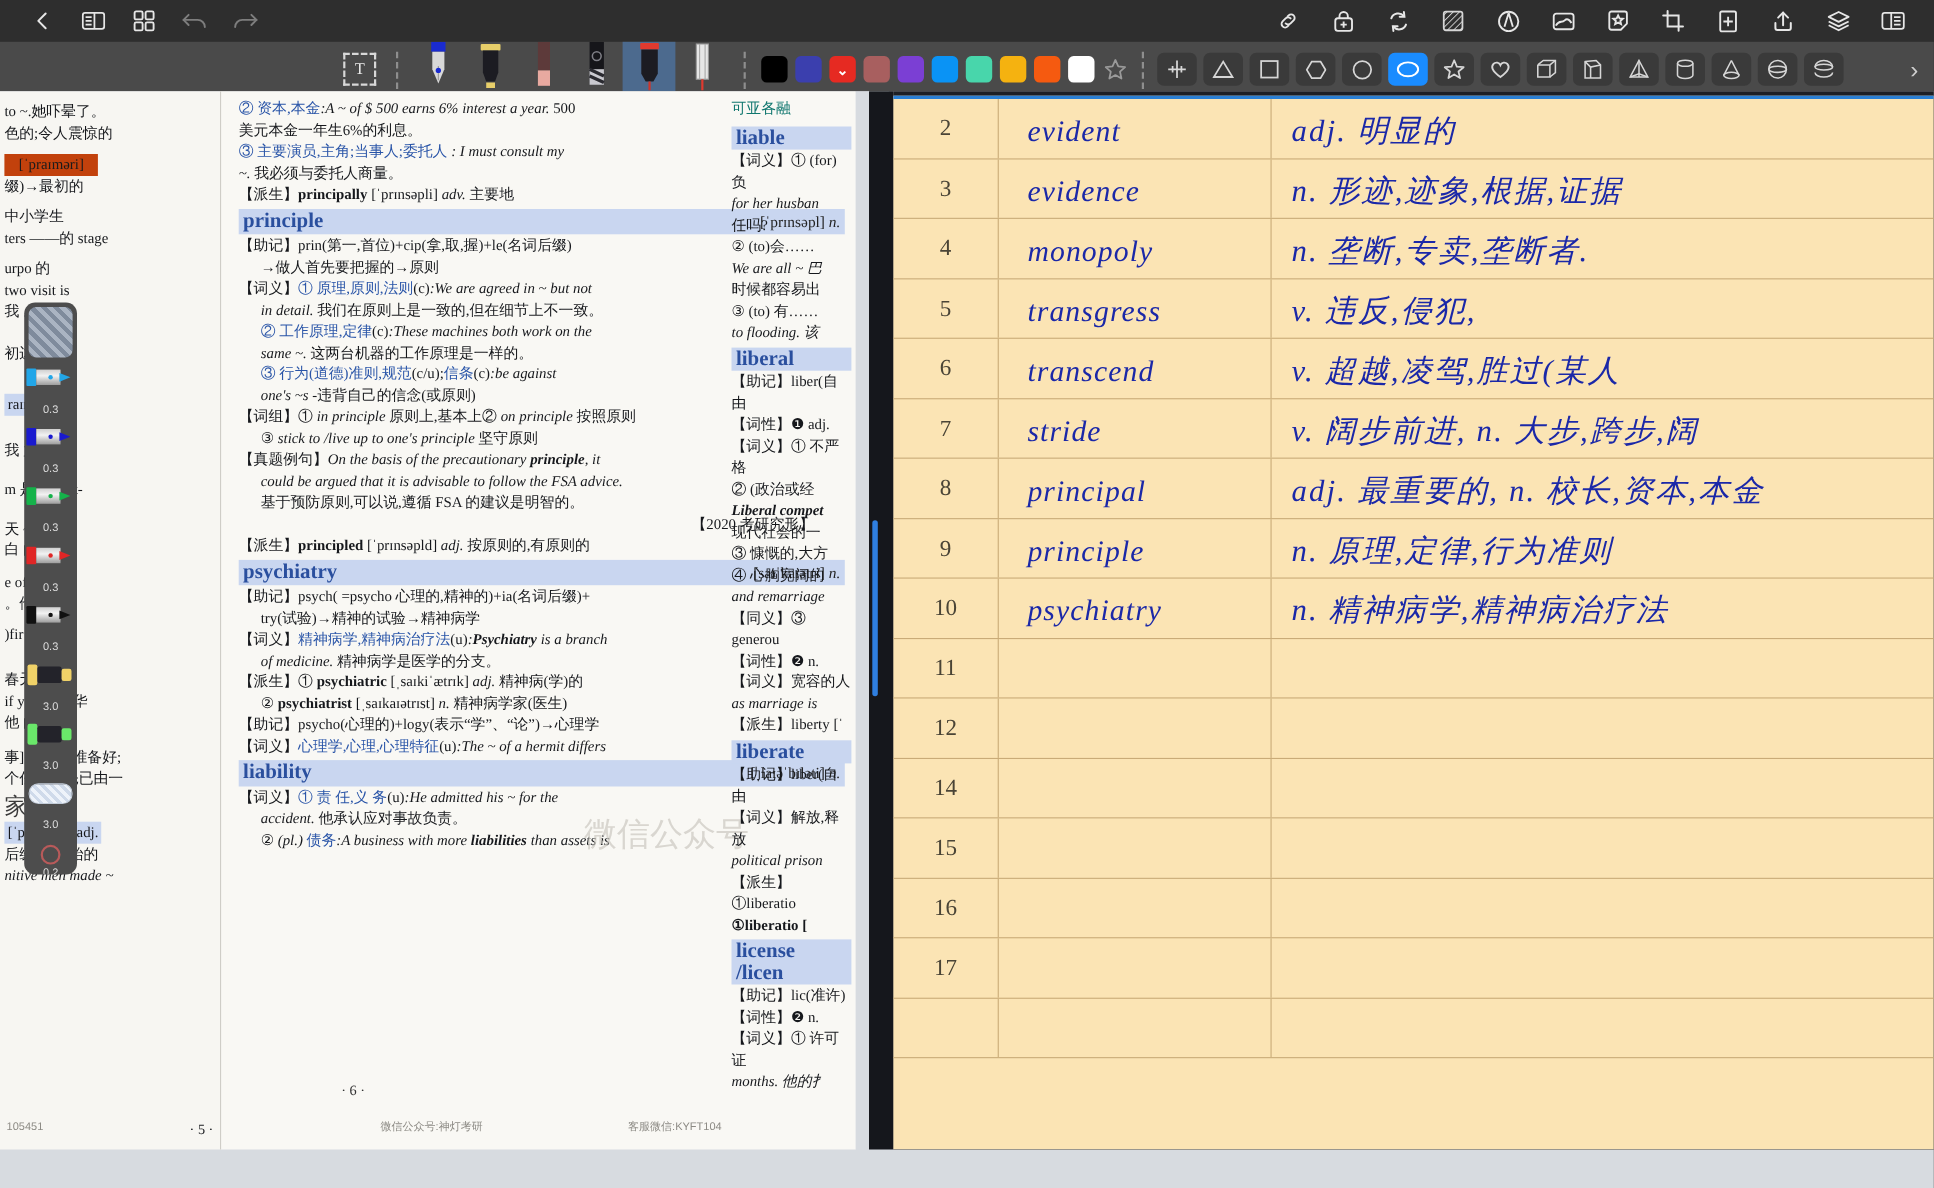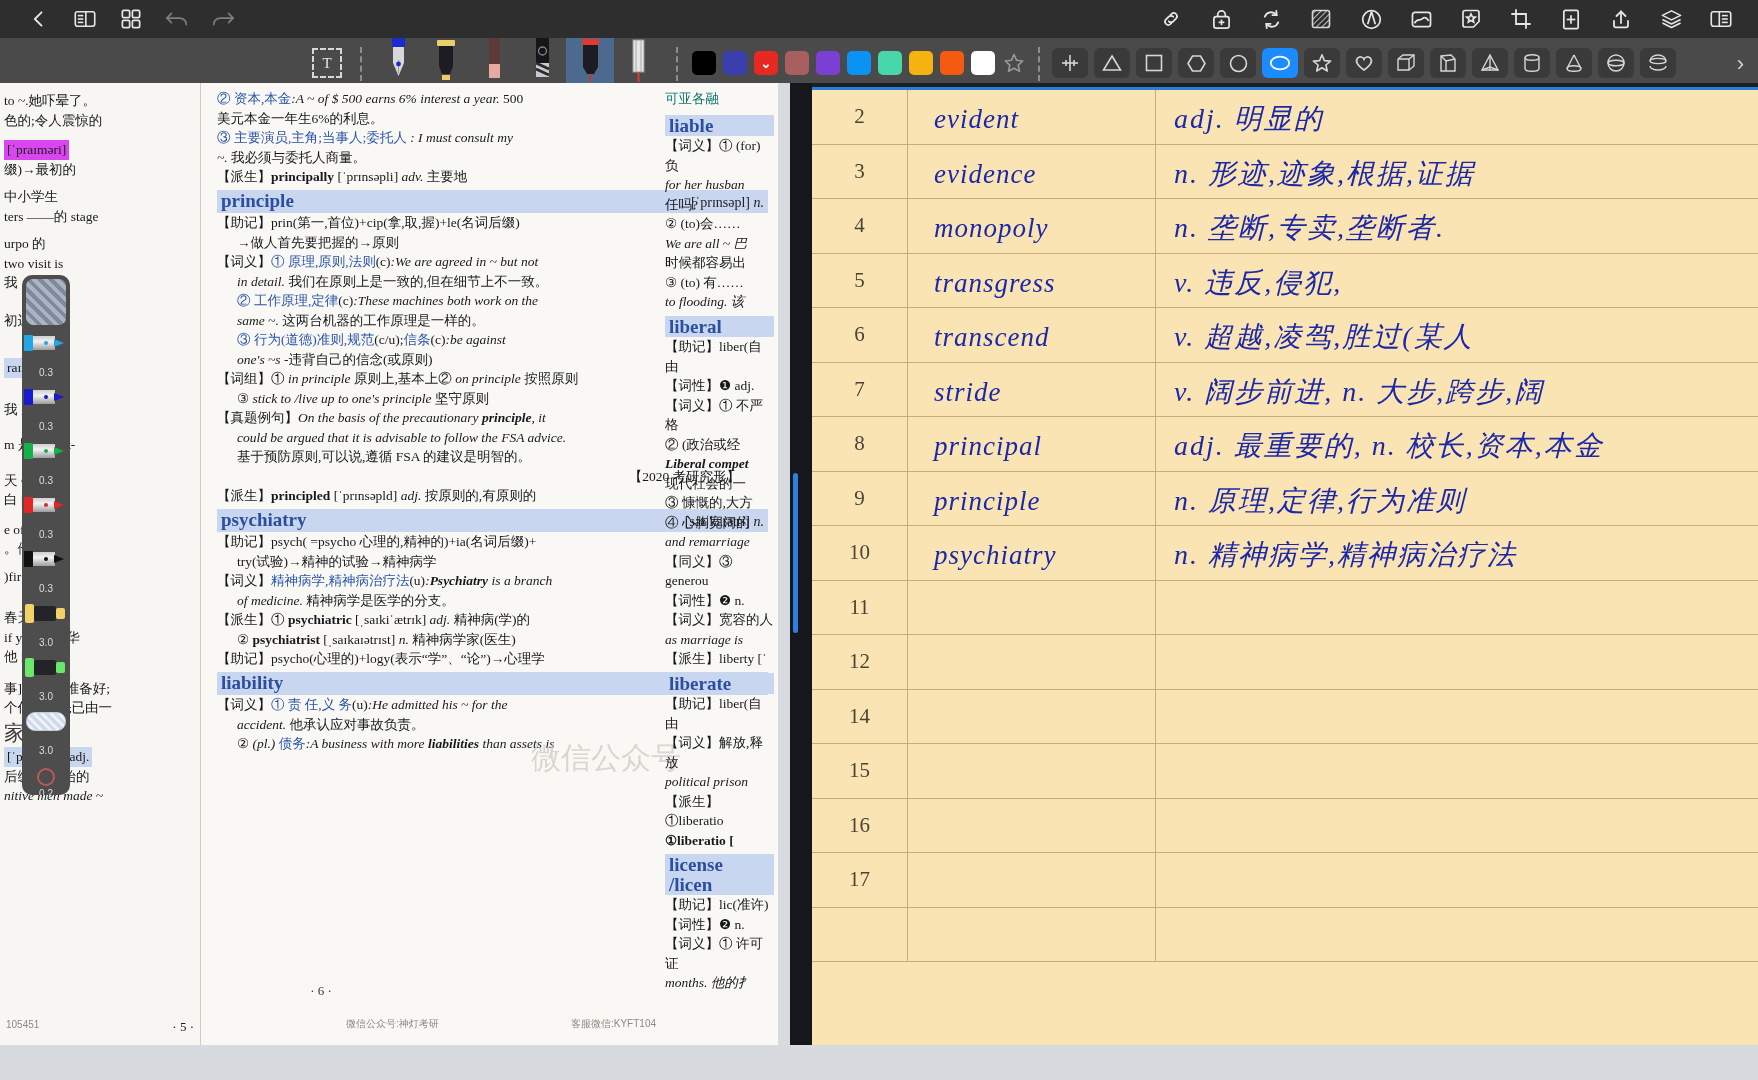--- a/index.html
+++ b/index.html
@@ -422,21 +422,21 @@
     <div style="color:#d0d0d0; font-size:22px; margin:0 14px 6px 0;">›</div>
   </div>
 </div>
 
 <div id="canvas-area">
 
   <div id="page-left">
     <div class="dict ln" style="padding:8px 6px 0 4px;">
       <div>to ~.她吓晕了。</div>
       <div>色的;令人震惊的</div>
-      <div style="background:#d946ef; color:#1b1b1b; display:inline-block; padding:0 3px; margin-top:10px;">[ˈpraɪməri]</div>
+      <div style="background:#c2410c; color:#1b1b1b; display:inline-block; padding:0 13px; margin-top:10px;">[ˈpraɪməri]</div>
       <div>缀)→最初的</div>
       <div style="margin-top:8px">中小学生</div>
       <div>ters ——的 stage</div>
       <div style="margin-top:8px">urpo 的</div>
       <div>two  visit is</div>
       <div>我 。他访</div>
       <div style="margin-top:18px">初边</div>
       <div style="background:#c9d6f0; display:inline-block; padding:0 3px; margin-top:28px;">raɪm]</div>
       <div style="margin-top:22px">我 力/My</div>
       <div style="margin-top:16px">m 是  import-</div>
@@ -494,20 +494,21 @@
         <span class="ph"><span>[saɪˈkaɪətri]</span> <span class="it">n.</span></span>
       </div>
       <div>【助记】psych( =psycho 心理的,精神的)+ia(名词后缀)+</div>
       <div style="padding-left:20px">try(试验)→精神的试验→精神病学</div>
       <div>【词义】<span class="blue">精神病学,精神病治疗法</span>(u)<span class="it">:<b>Psychiatry</b> is a branch</span></div>
       <div style="padding-left:20px"><span class="it">of medicine.</span> 精神病学是医学的分支。</div>
       <div>【派生】① <span class="bd">psychiatric</span> [ˌsaɪkiˈætrɪk] <span class="it">adj.</span> 精神病(学)的</div>
       <div style="padding-left:20px">② <span class="bd">psychiatrist</span> [ˌsaɪkaɪətrɪst] <span class="it">n.</span> 精神病学家(医生)</div>
 
       <div>【助记】psycho(心理的)+logy(表示“学”、“论”)→心理学</div>
+      <div>【词义】<span class="blue">心理学,心理,心理特征</span>(u)<span class="it">:The ~ of a hermit differs</span></div>
 
       <div class="hdr" style="margin-top:3px;">
         <span>liability</span>
         <span class="ph"><span>[ˌlaɪəˈbɪləti]</span> <span class="it">n.</span></span>
       </div>
       <div>【词义】<span class="blue">① 责 任,义 务</span>(u)<span class="it">:He admitted his ~ for the</span></div>
       <div style="padding-left:20px"><span class="it">accident.</span> 他承认应对事故负责。</div>
       <div style="padding-left:20px">② <span class="it">(pl.)</span> <span class="blue">债务</span><span class="it">:A business with more <b>liabilities</b> than assets is</span></div>
     </div>
 

